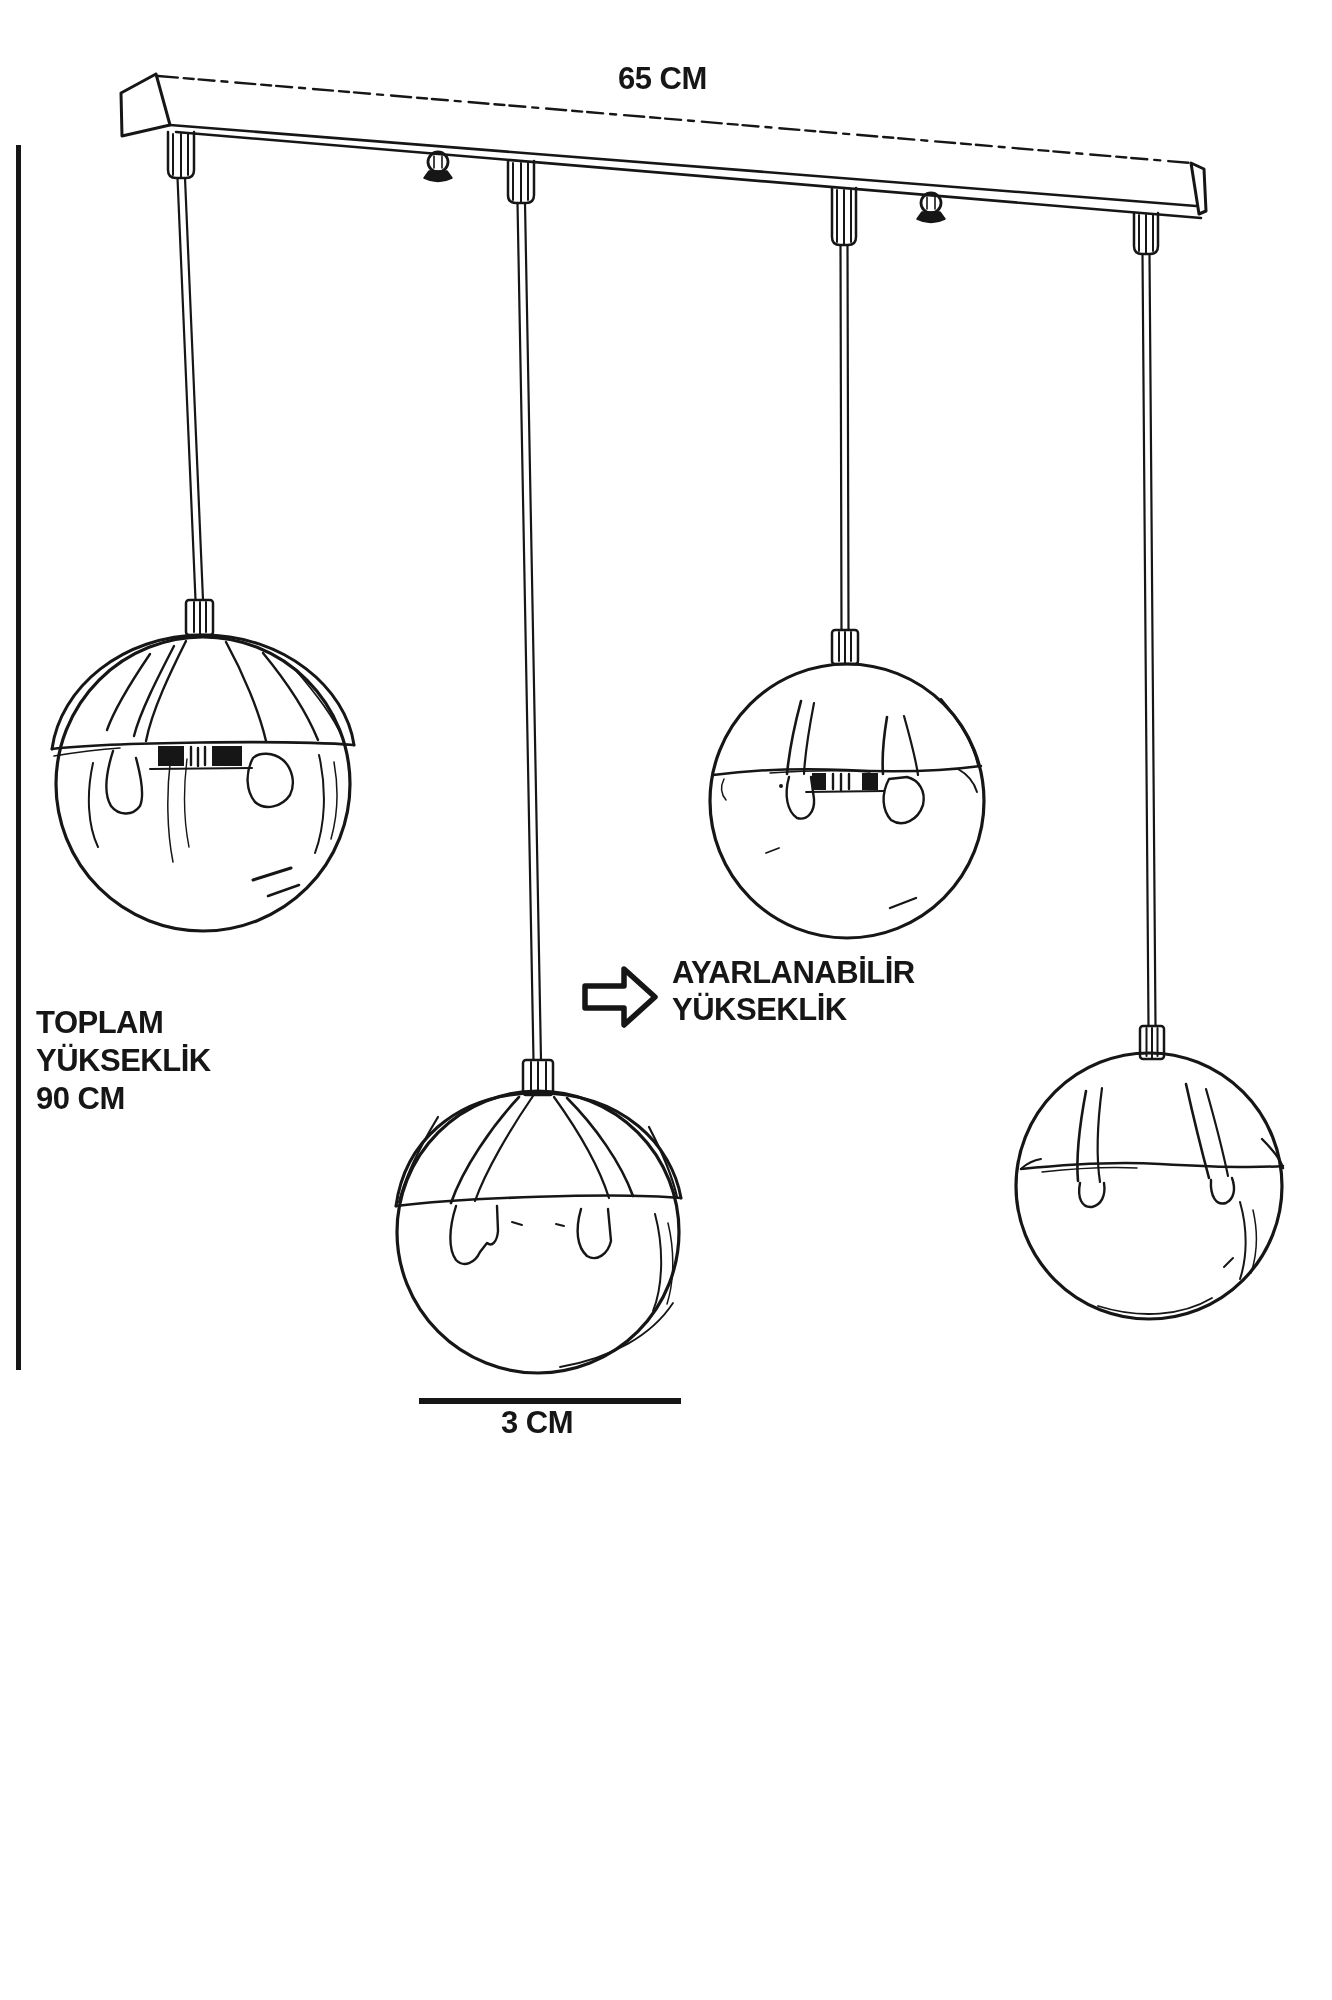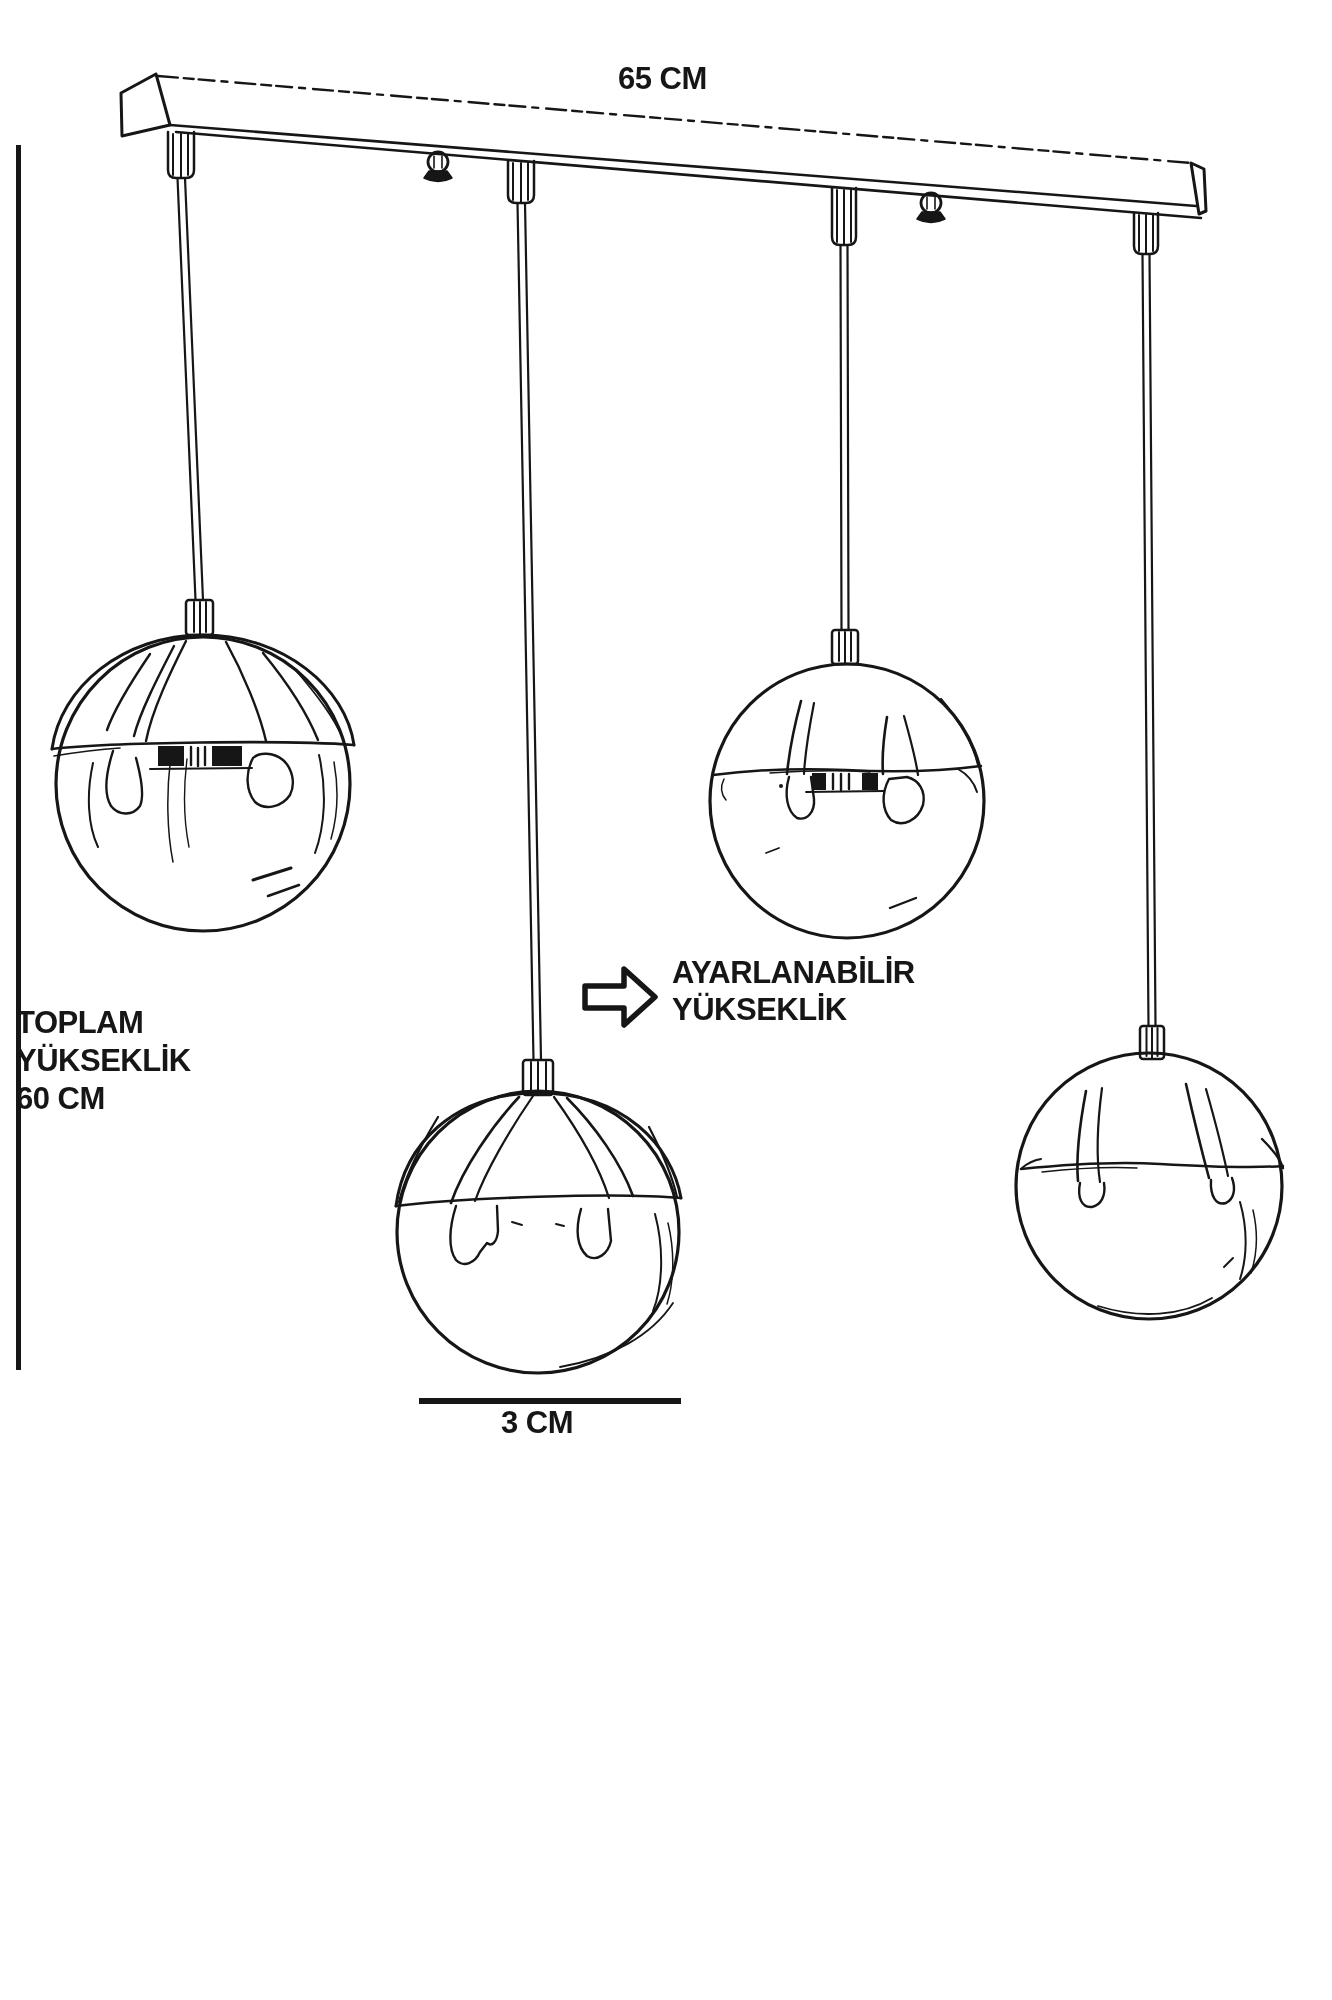--- a/index.html
+++ b/index.html
@@ -20,21 +20,21 @@
   .lbl{
     position:absolute;
     color:#161616;
     font-weight:bold;
     font-size:31px;
     line-height:38px;
     letter-spacing:-0.5px;
     white-space:nowrap;
   }
   .lbl-bar-width{ left:618px; top:60px; }
-  .lbl-total{ left:16px; top:1004px; }
+  .lbl-total{ left:36px; top:1004px; }
   .lbl-adjust{ left:672px; top:954px; line-height:37px; }
   .lbl-diameter{ left:501px; top:1404px; }
 </style>
 </head>
 <body>
 
 <div class="stage">
 
   <svg class="art" viewBox="0 0 1332 2000">
     <g stroke="#161616" fill="none" stroke-linecap="round" stroke-linejoin="round">
@@ -201,21 +201,21 @@
       </g>
 
     </g>
   </svg>
 
   <div class="lbl lbl-bar-width">65 CM</div>
 
   <div class="lbl lbl-total">
     <div>TOPLAM</div>
     <div>YÜKSEKLİK</div>
-    <div>60 CM</div>
+    <div>90 CM</div>
   </div>
 
   <div class="lbl lbl-adjust">
     <div>AYARLANABİLİR</div>
     <div>YÜKSEKLİK</div>
   </div>
 
   <div class="lbl lbl-diameter">3 CM</div>
 
 </div>

